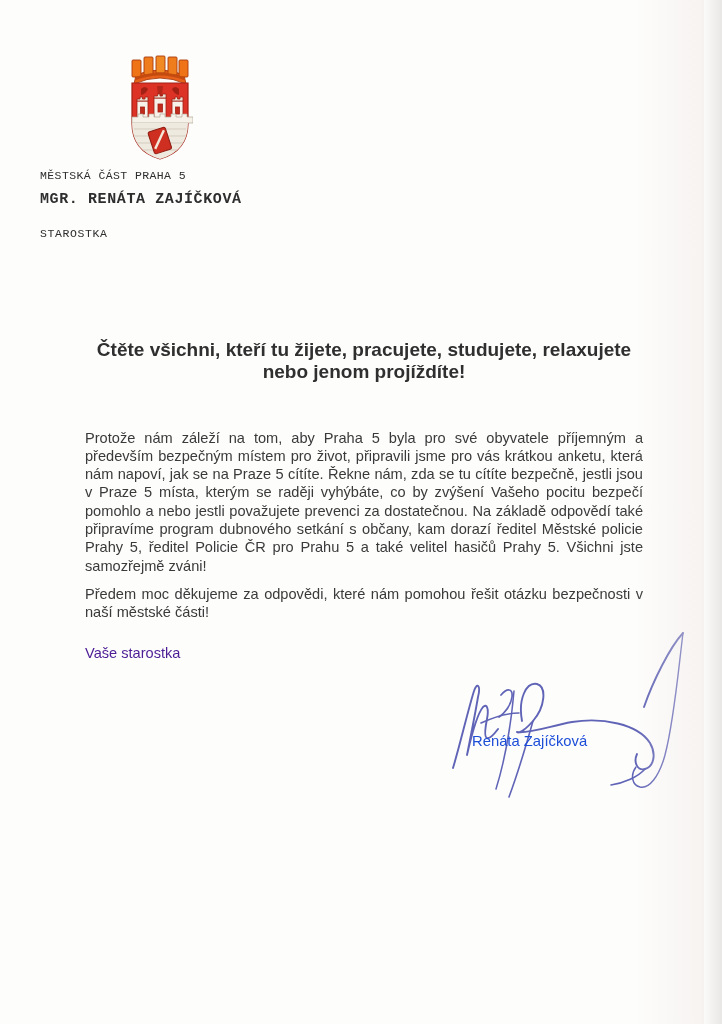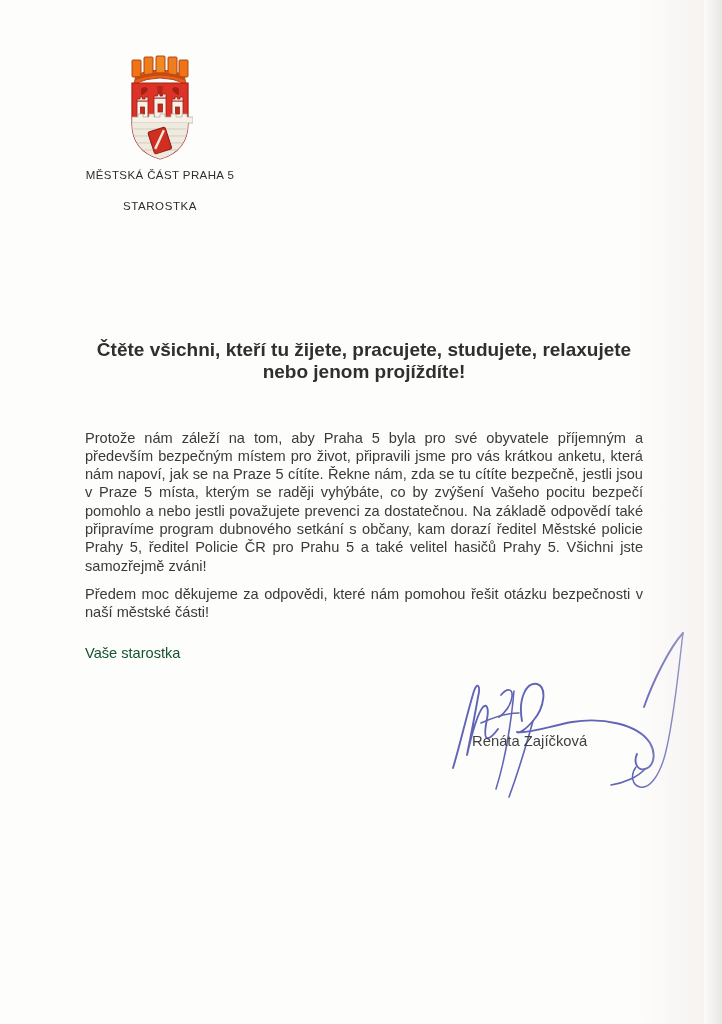--- a/index.html
+++ b/index.html
@@ -23,22 +23,22 @@
   }
   .scan-blotch{
     position:absolute;top:0;right:18px;width:70px;height:100%;
     background:linear-gradient(to right, rgba(240,235,233,0), rgba(240,233,230,0.5));
     pointer-events:none;
   }
 
   
   .letterhead{
     position:absolute;left:40px;top:55px;width:240px;
-    text-align:center;
-    font-family:Liberation Sans, sans-serif;
+    text-align:left;
+    font-family:Liberation Mono, monospace;
     color:#2e2e2e;
   }
   .crest{display:block;margin:0 auto 8px auto;}
   .org-line{
     font-size:11.5px;letter-spacing:0.4px;margin-top:6px;
     white-space:nowrap;
   }
   .name-line{
     font-size:15px;font-weight:bold;letter-spacing:0.6px;margin-top:9px;
     white-space:nowrap;
@@ -55,29 +55,29 @@
   }
   .para{
     position:absolute;left:85px;width:558px;
     font-size:14.6px;line-height:18.3px;
     text-align:justify;color:#3a3a3a;
   }
   .para-1{top:414px;}
   .para-2{top:570px;}
   .closing{
     position:absolute;left:85px;top:645px;
-    font-size:14.6px;color:#14532d;
+    font-size:14.6px;color:#4c1d95;
   }
   .signature-block{
     position:absolute;left:420px;top:625px;width:295px;height:200px;
   }
   .signature-svg{position:absolute;left:0;top:0;}
   .signed-name{
     position:absolute;left:52px;top:108px;
-    font-size:14.8px;color:#404040;white-space:nowrap;
+    font-size:14.8px;color:#1d4ed8;white-space:nowrap;
   }
 </style>
 </head>
 <body>
 
 <div class="page">
 
   <div class="letterhead">
     <svg class="crest" width="66" height="106" viewBox="0 0 66 106" aria-hidden="true">
 
@@ -118,20 +118,21 @@
         <line x1="10" y1="88" x2="56" y2="88"></line>
         <line x1="16" y1="95" x2="50" y2="95"></line>
       </g>
 
       <g transform="rotate(-18 33 86)">
         <rect x="24" y="74" width="18" height="23" rx="2" fill="#cf2f20" stroke="#8f1a10" stroke-width="1"></rect>
         <line x1="26" y1="92" x2="40" y2="77" stroke="#f3e7d8" stroke-width="2.4"></line>
       </g>
     </svg>
     <div class="org-line">MĚSTSKÁ ČÁST PRAHA 5</div>
+    <div class="name-line">MGR. RENÁTA ZAJÍČKOVÁ</div>
     <div class="role-line">STAROSTKA</div>
   </div>
 
   <div class="heading">Čtěte všichni, kteří tu žijete, pracujete, studujete, relaxujete nebo jenom projíždíte!</div>
 
   <p class="para para-1">Protože nám záleží na tom, aby Praha 5 byla pro své obyvatele příjemným a především bezpečným místem pro život, připravili jsme pro vás krátkou anketu, která nám napoví, jak se na Praze 5 cítíte. Řekne nám, zda se tu cítíte bezpečně, jestli jsou v Praze 5 místa, kterým se raději vyhýbáte, co by zvýšení Vašeho pocitu bezpečí pomohlo a nebo jestli považujete prevenci za dostatečnou. Na základě odpovědí také připravíme program dubnového setkání s občany, kam dorazí ředitel Městské policie Prahy 5, ředitel Policie ČR pro Prahu 5 a také velitel hasičů Prahy 5. Všichni jste samozřejmě zváni!</p>
   <p class="para para-2">Předem moc děkujeme za odpovědi, které nám pomohou řešit otázku bezpečnosti v naší městské části!</p>
 
   <div class="closing">Vaše starostka</div>
 

